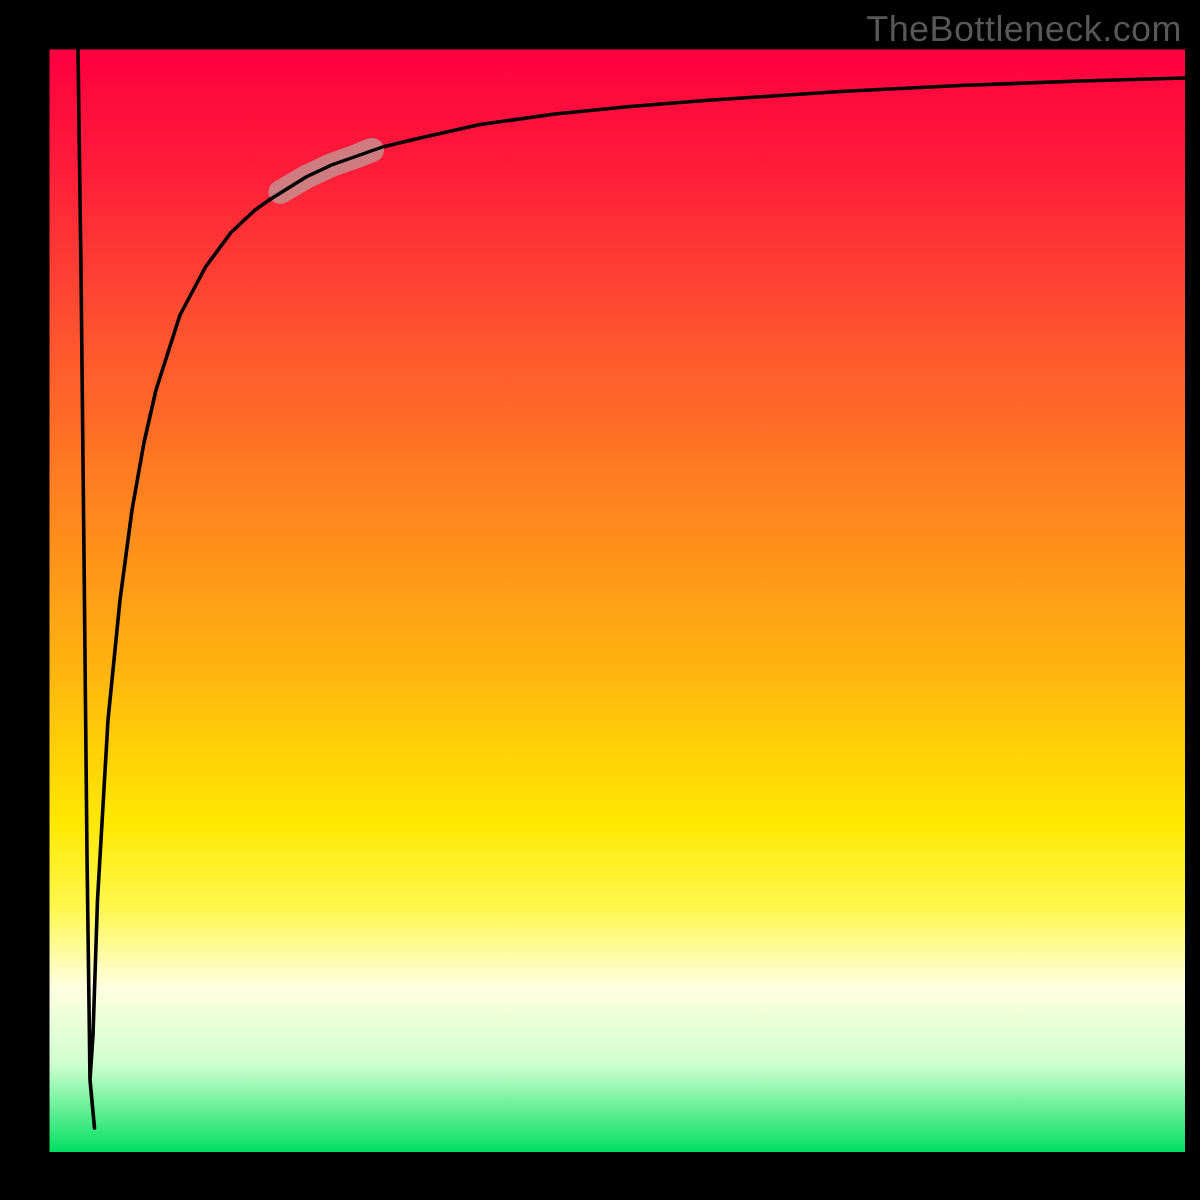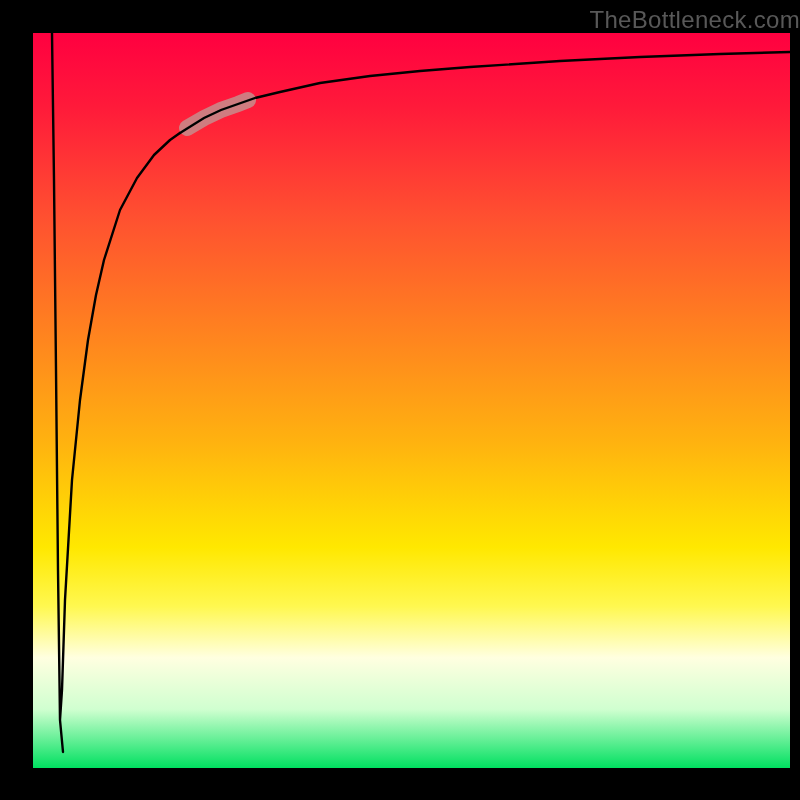--- a/index.html
+++ b/index.html
@@ -26,21 +26,21 @@
       #ffe800 70%,
       #fff850 78%,
       #ffffe0 85%,
       #d0ffd0 92%,
       #00e060 100%
     );
   }
   .watermark {
     position: absolute;
     top: 6px;
-    right: 0;
+    right: 12px;
     font-family: Arial, Helvetica, sans-serif;
     font-size: 24px;
     font-weight: 500;
     color: #585858;
     letter-spacing: 0.3px;
   }
   svg.curve {
     position: absolute;
     left: 0;
     top: 0;

